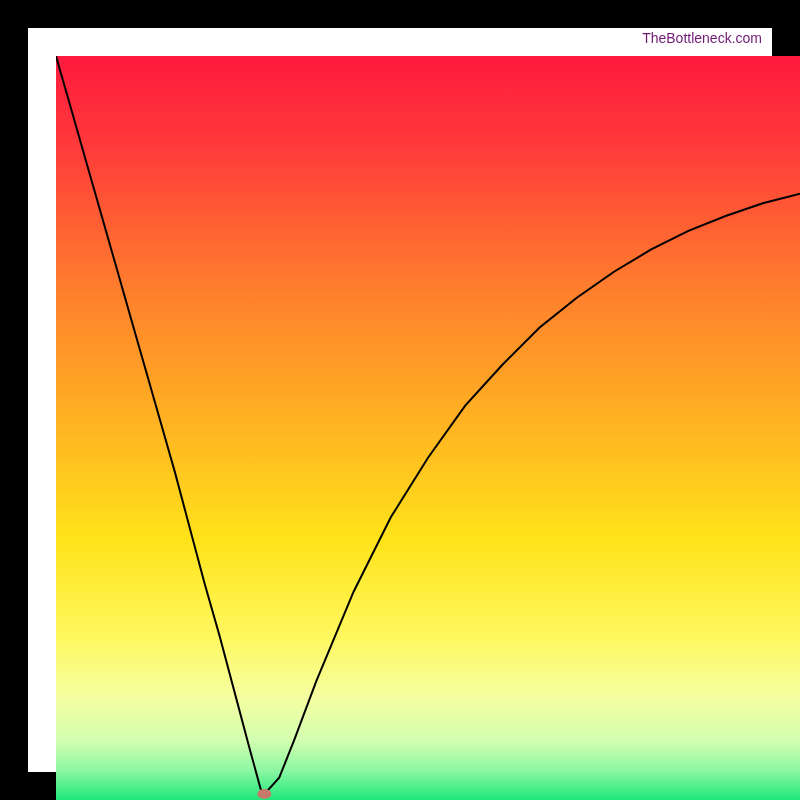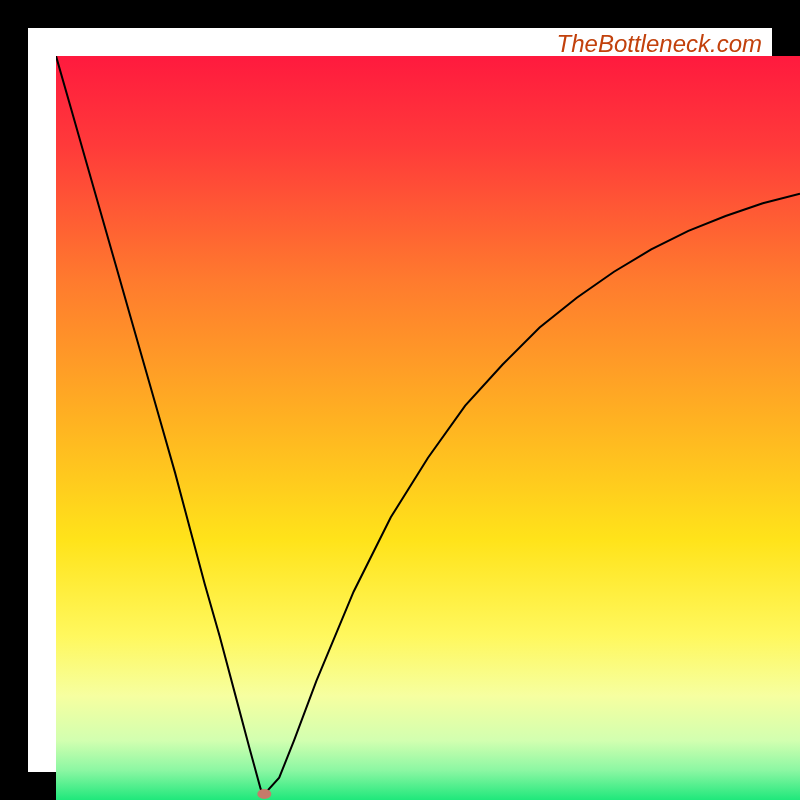--- a/index.html
+++ b/index.html
@@ -28,24 +28,23 @@
     height: 744px;
     overflow: hidden;
   }
   .plot svg {
     display: block;
   }
   .watermark {
     position: absolute;
     top: 2px;
     right: 10px;
-    font-size: 24px;
-    color: #c2410c;
+    font-size: 14px;
+    color: #701a75;
     z-index: 10;
-    font-style: italic;
   }
 </style>
 </head>
 <body>
 
 <div class="frame">
   <div class="watermark">TheBottleneck.com</div>
   <div class="plot">
     <svg id="plot-svg" viewBox="0 0 744 744" width="744" height="744" preserveAspectRatio="none">
       <defs>

